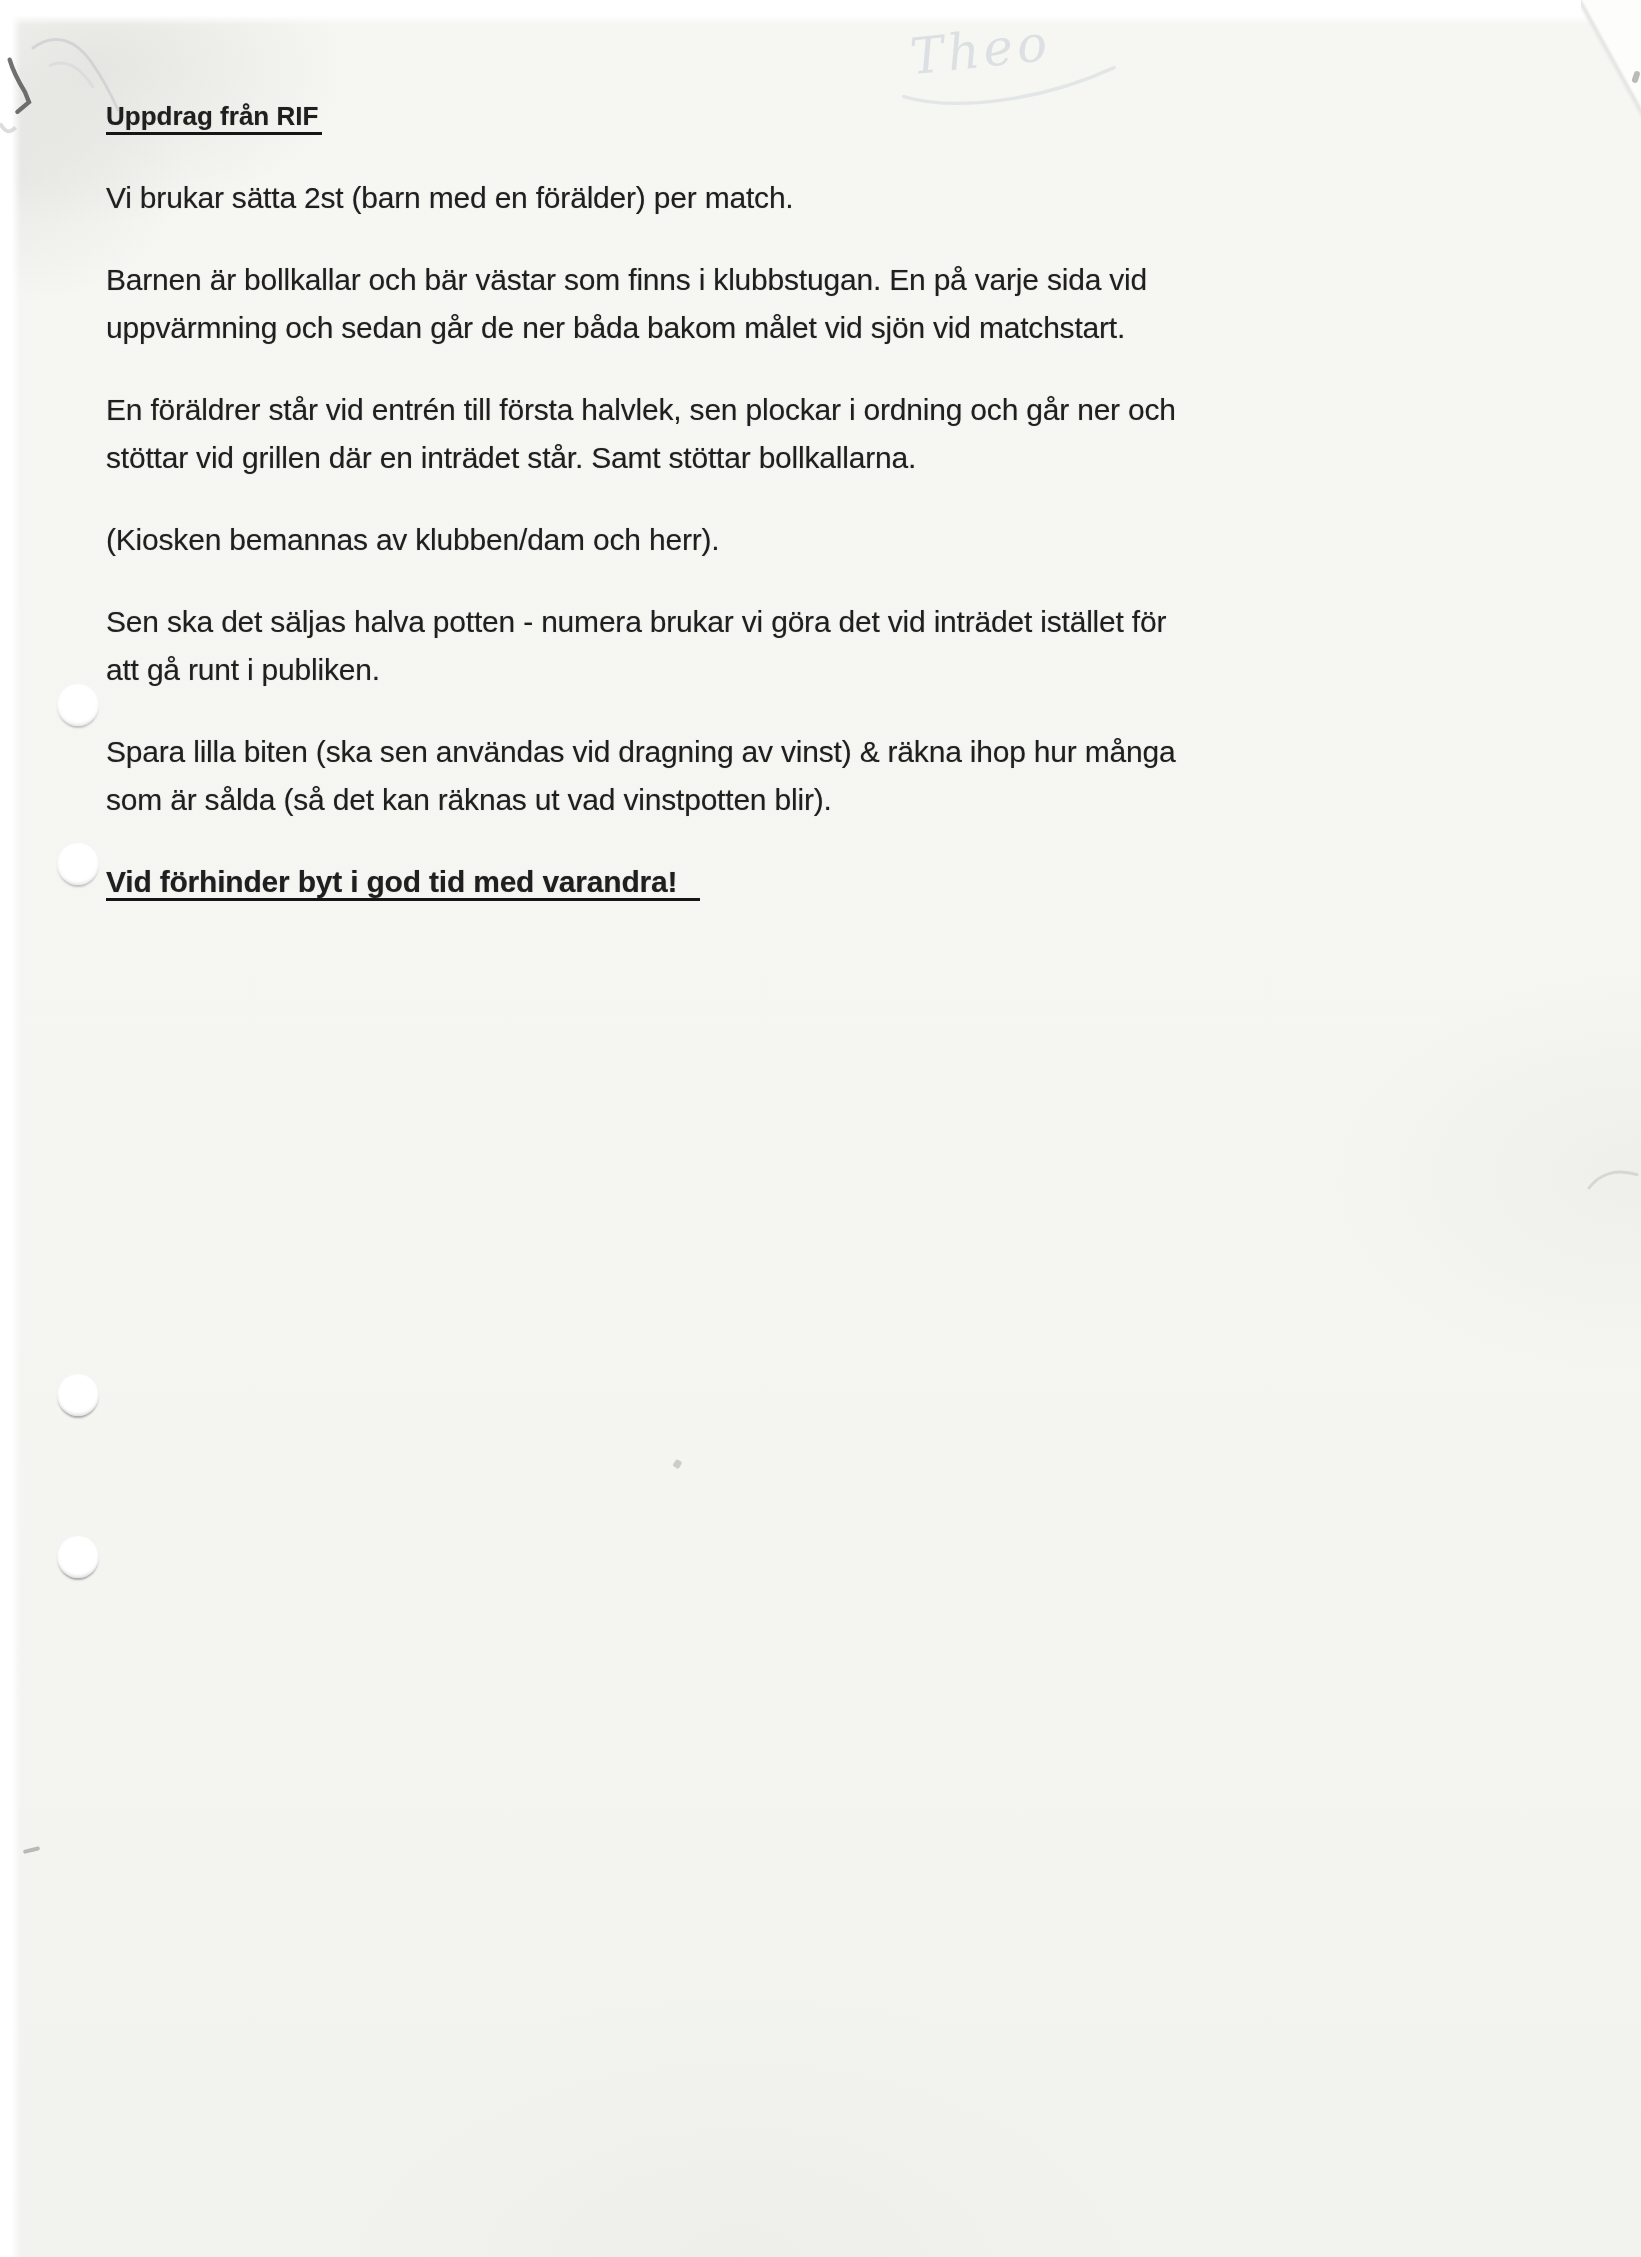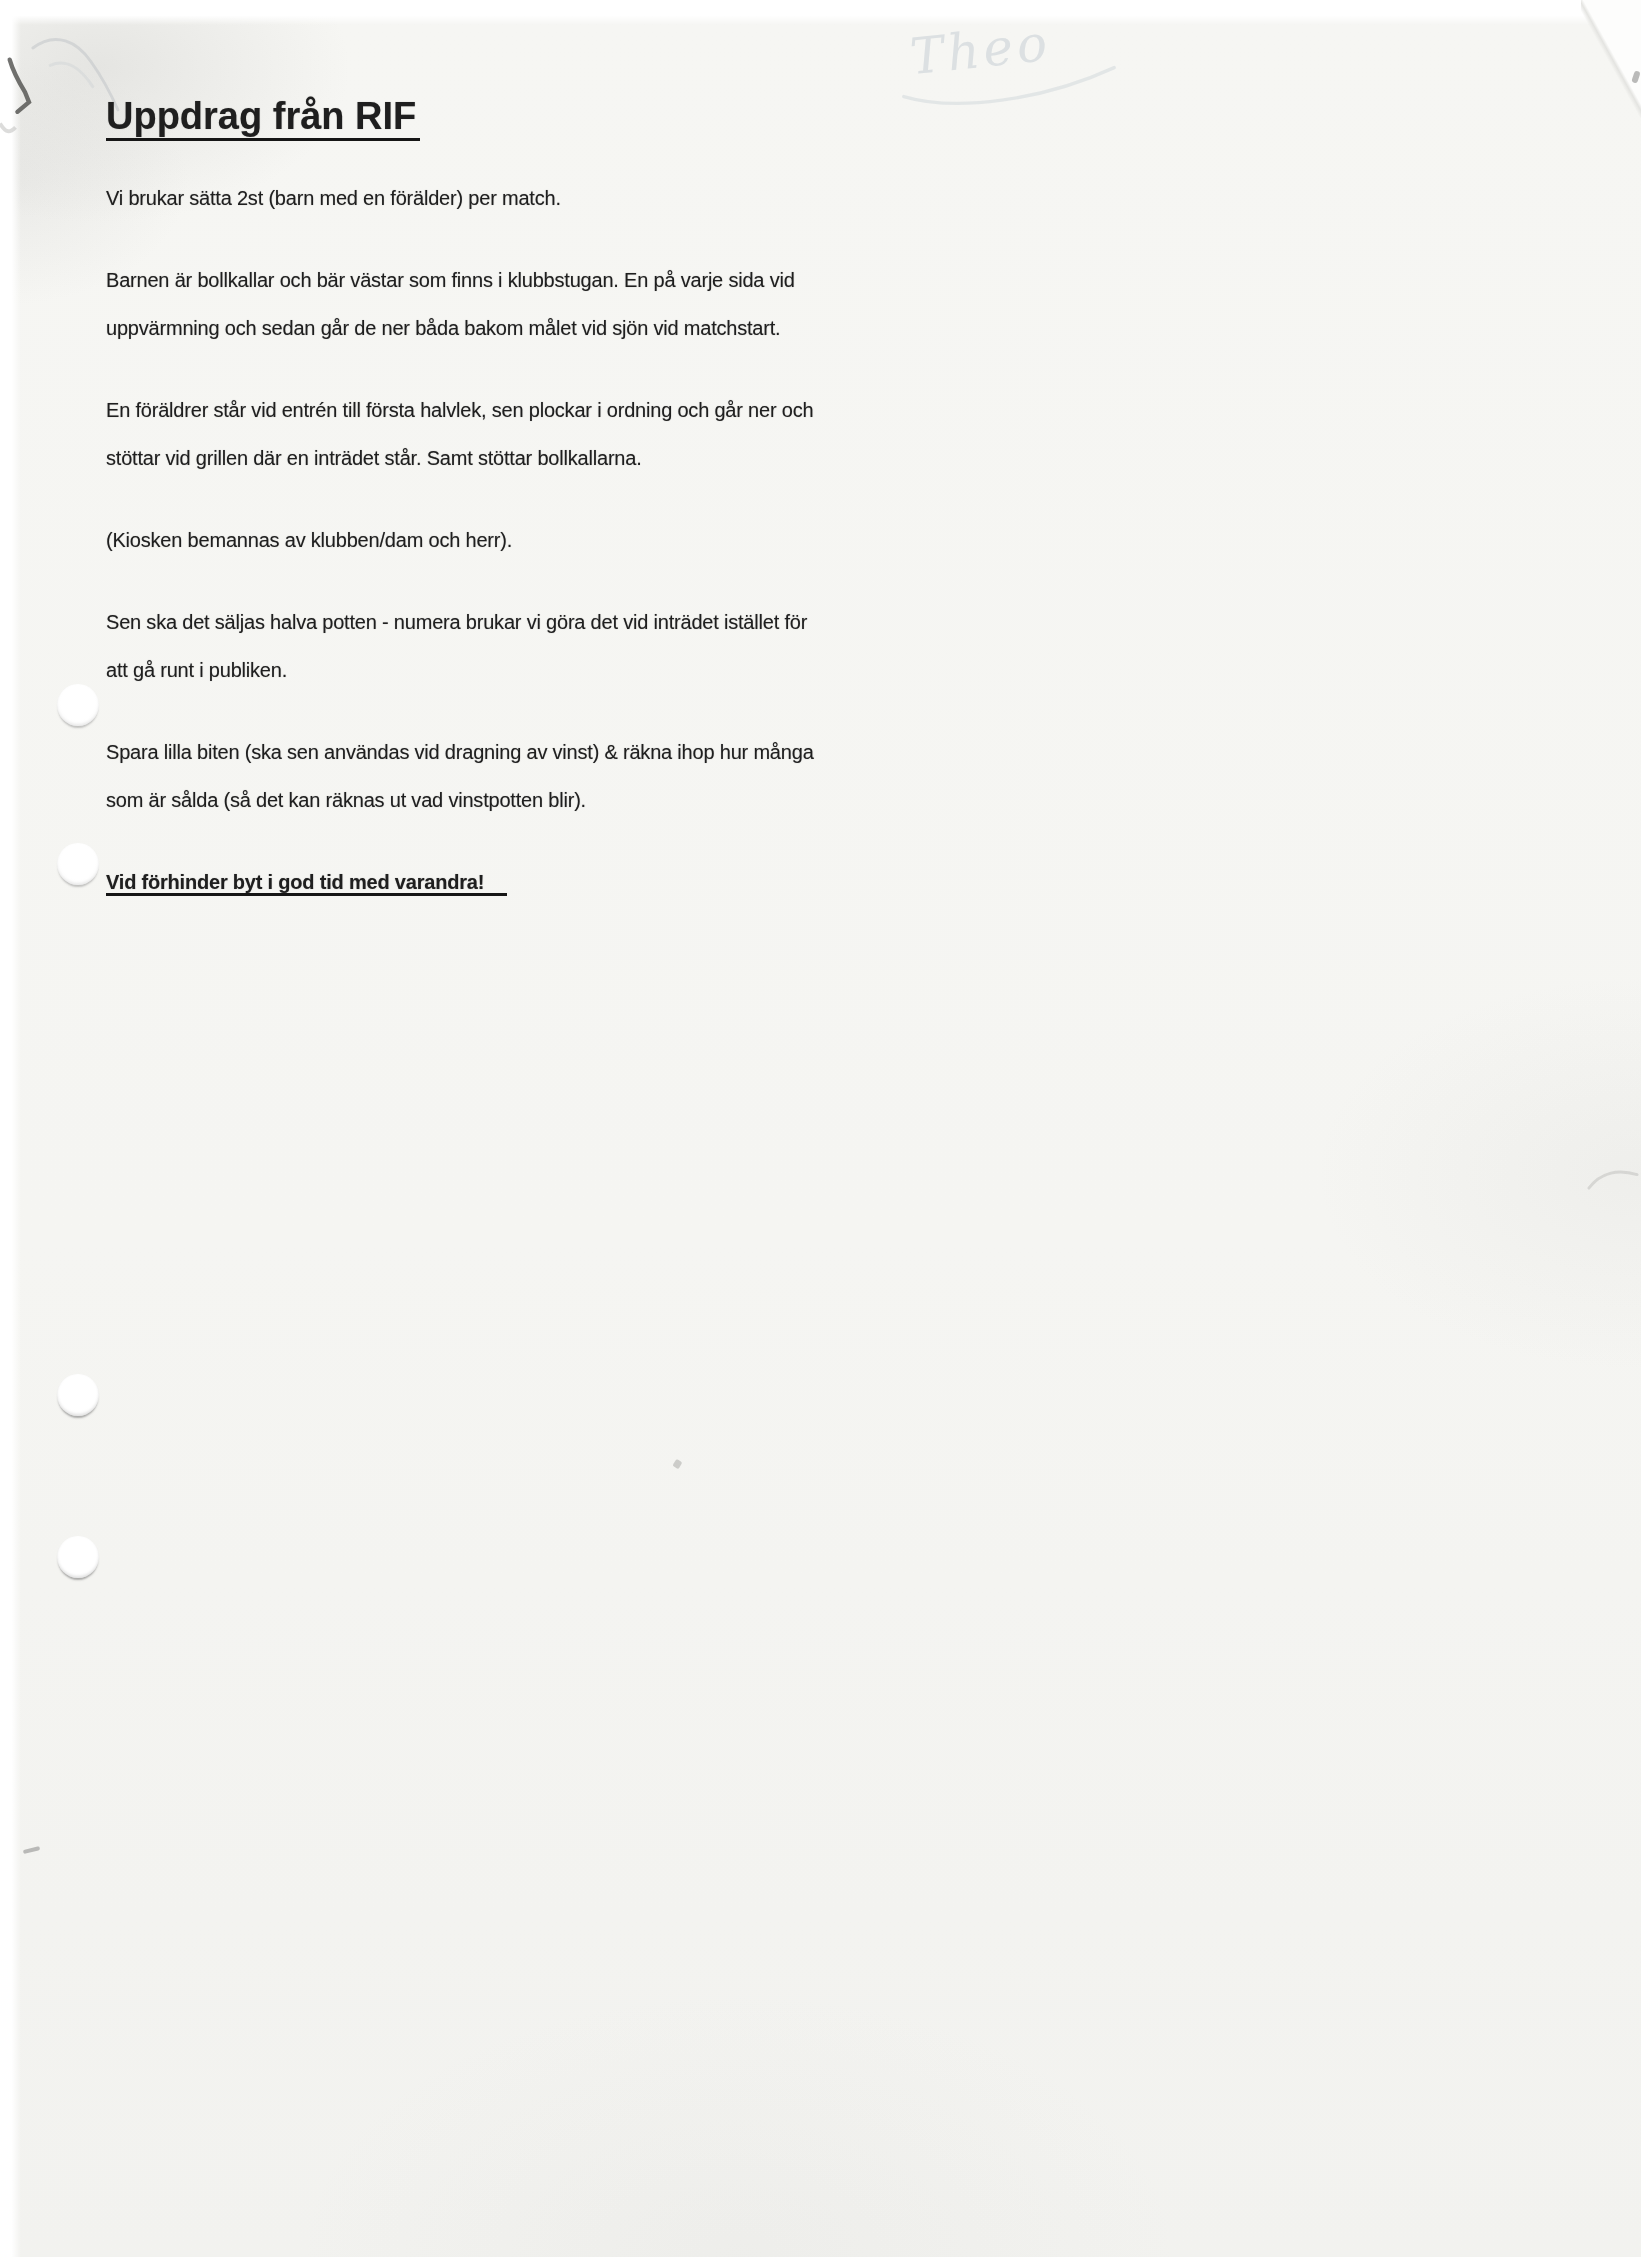--- a/index.html
+++ b/index.html
@@ -88,32 +88,32 @@
   
   .doc {
     position: absolute;
     left: 106px;
     top: 93px;
     width: 1448px;
     color: #1f1f1f;
     text-shadow: 0 0 1px rgba(35,35,35,0.40);
   }
   .title {
-    font-size: 38px;
+    font-size: 26px;
     line-height: 46px;
     margin-bottom: 35px;
   }
   .title .title-text {
     font-weight: 700;
     border-bottom: 3.9px solid #161616;
     padding-bottom: 1px;
     padding-right: 3.9px;
   }
   .para {
-    font-size: 20px;
+    font-size: 30px;
     line-height: 48px;
     letter-spacing: -0.2px;
     margin: 8px 0 34px 0;
     white-space: pre-line;
   }
   .para.bold-underline { font-weight: 700; }
   .para.bold-underline .para-text {
     border-bottom: 3.9px solid #161616;
     padding-bottom: 0px;
     padding-right: 23px;

